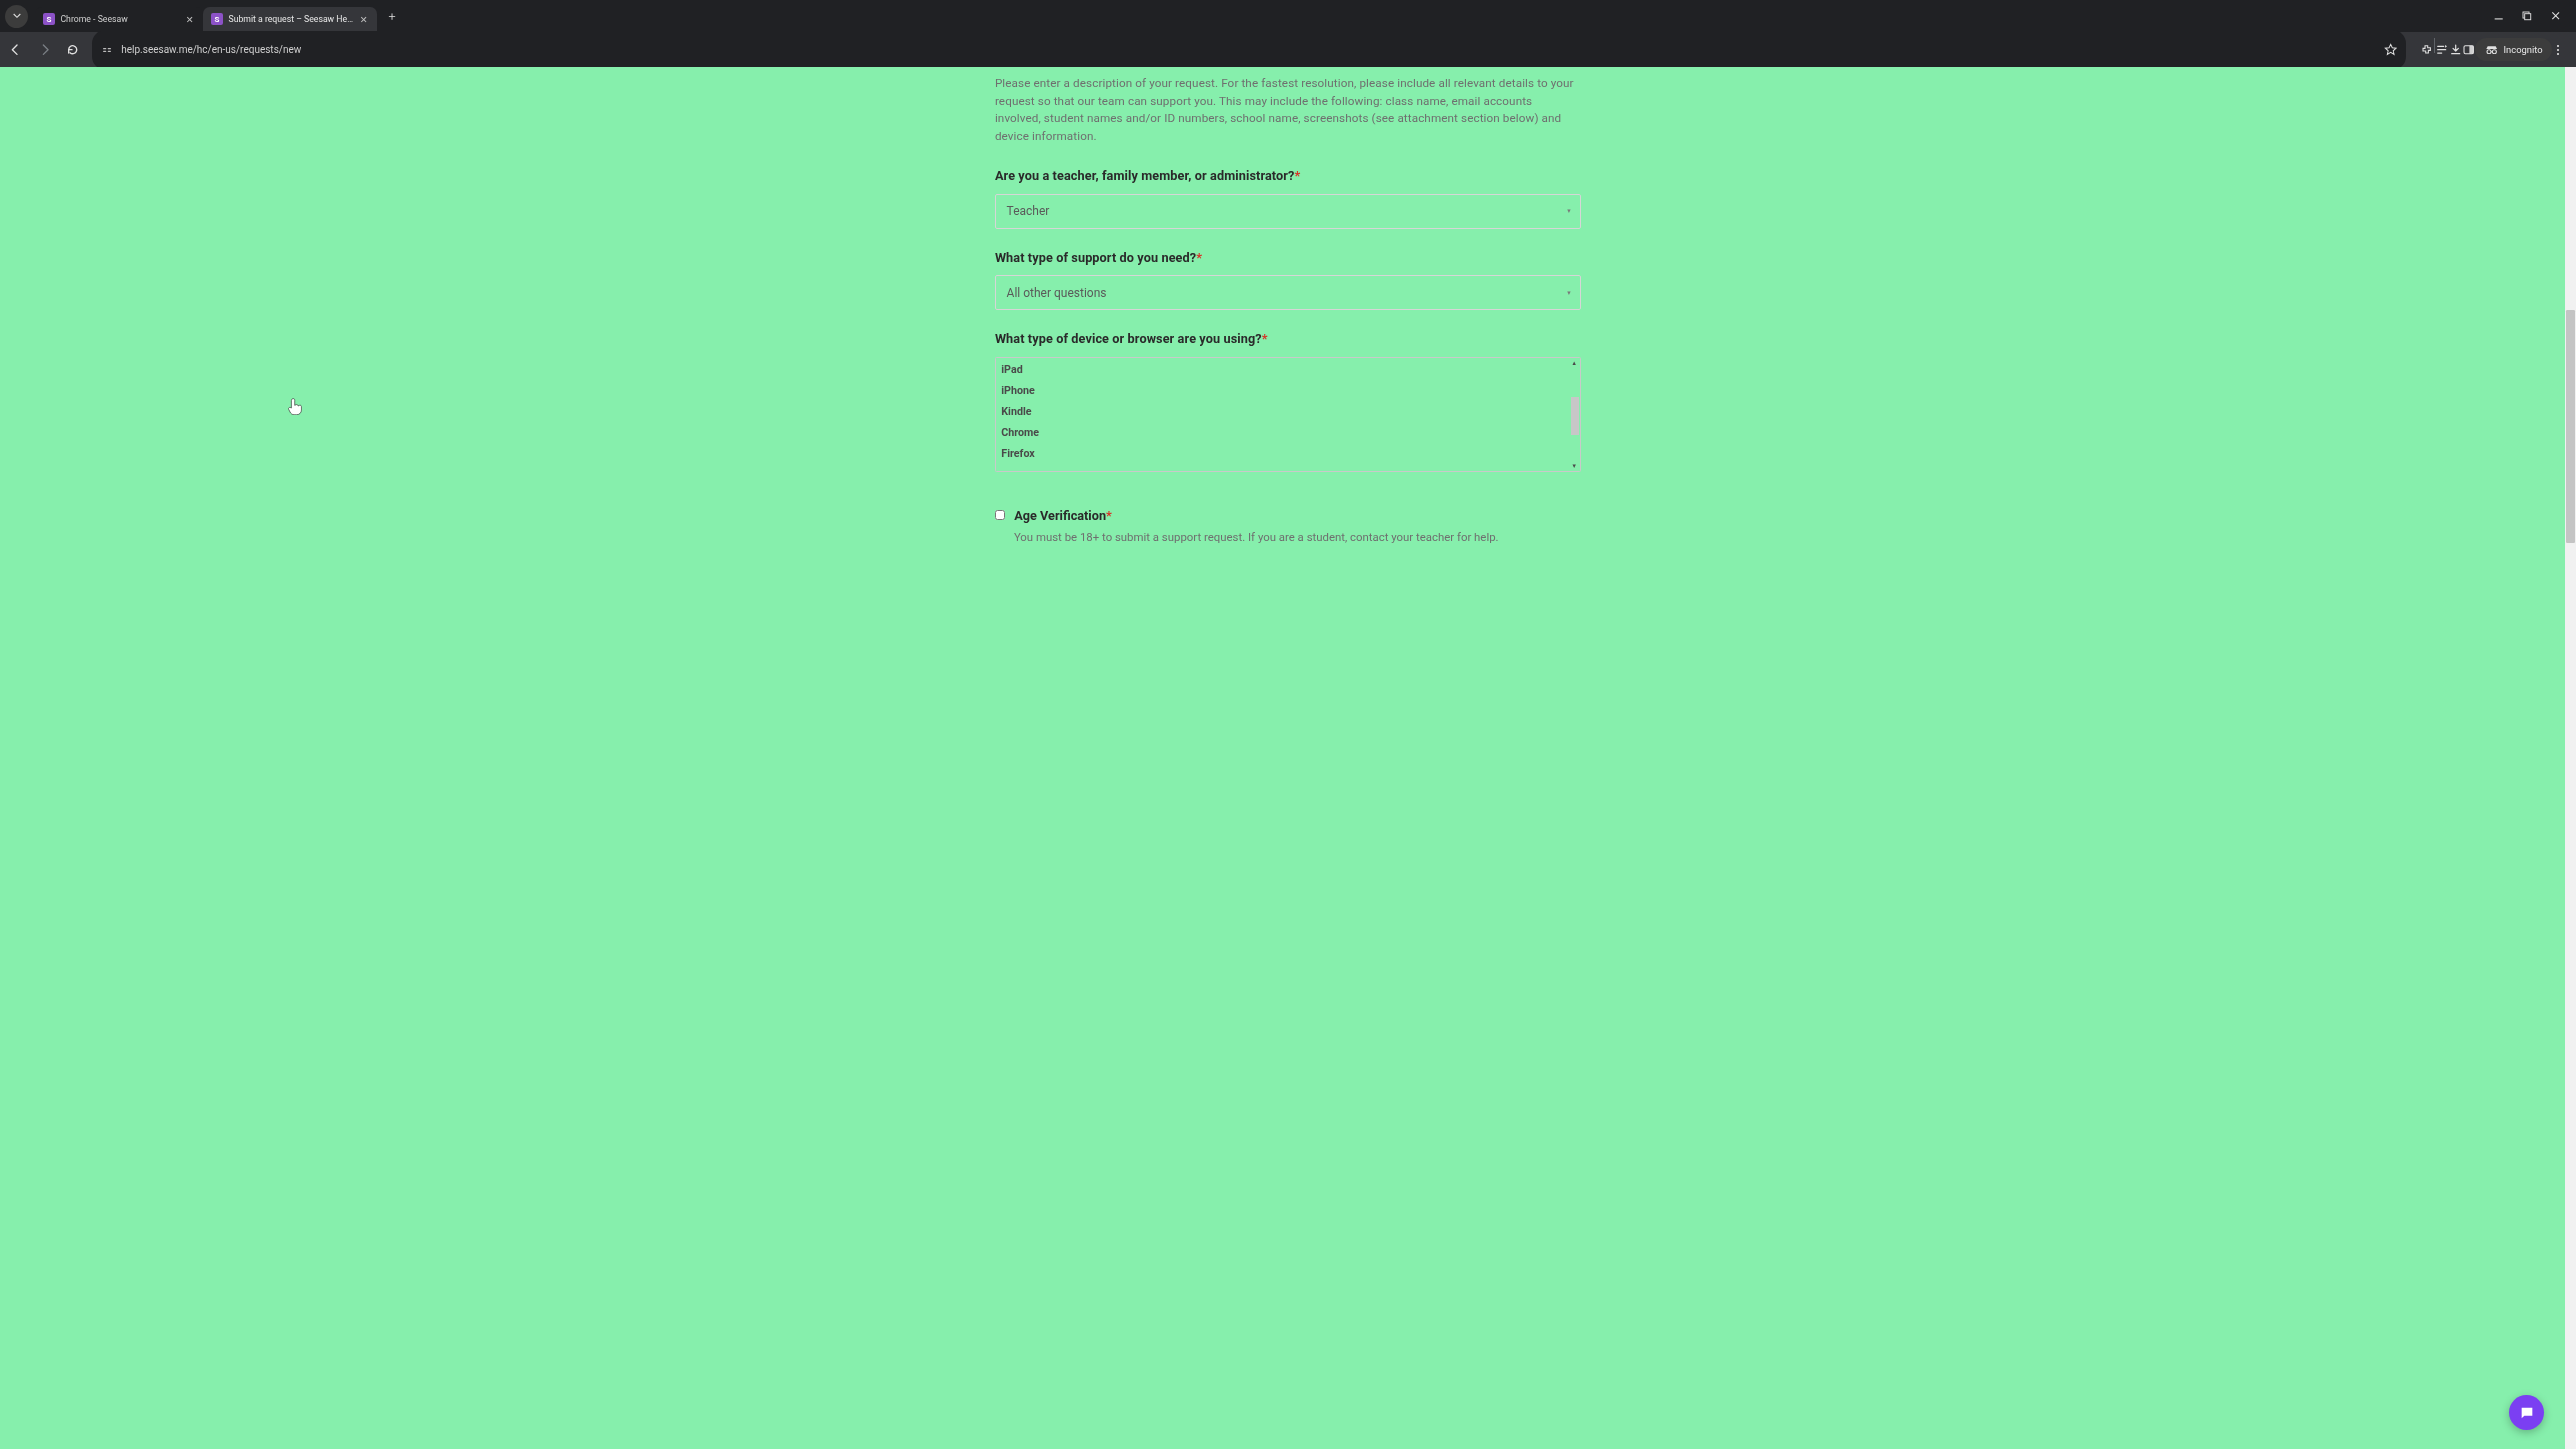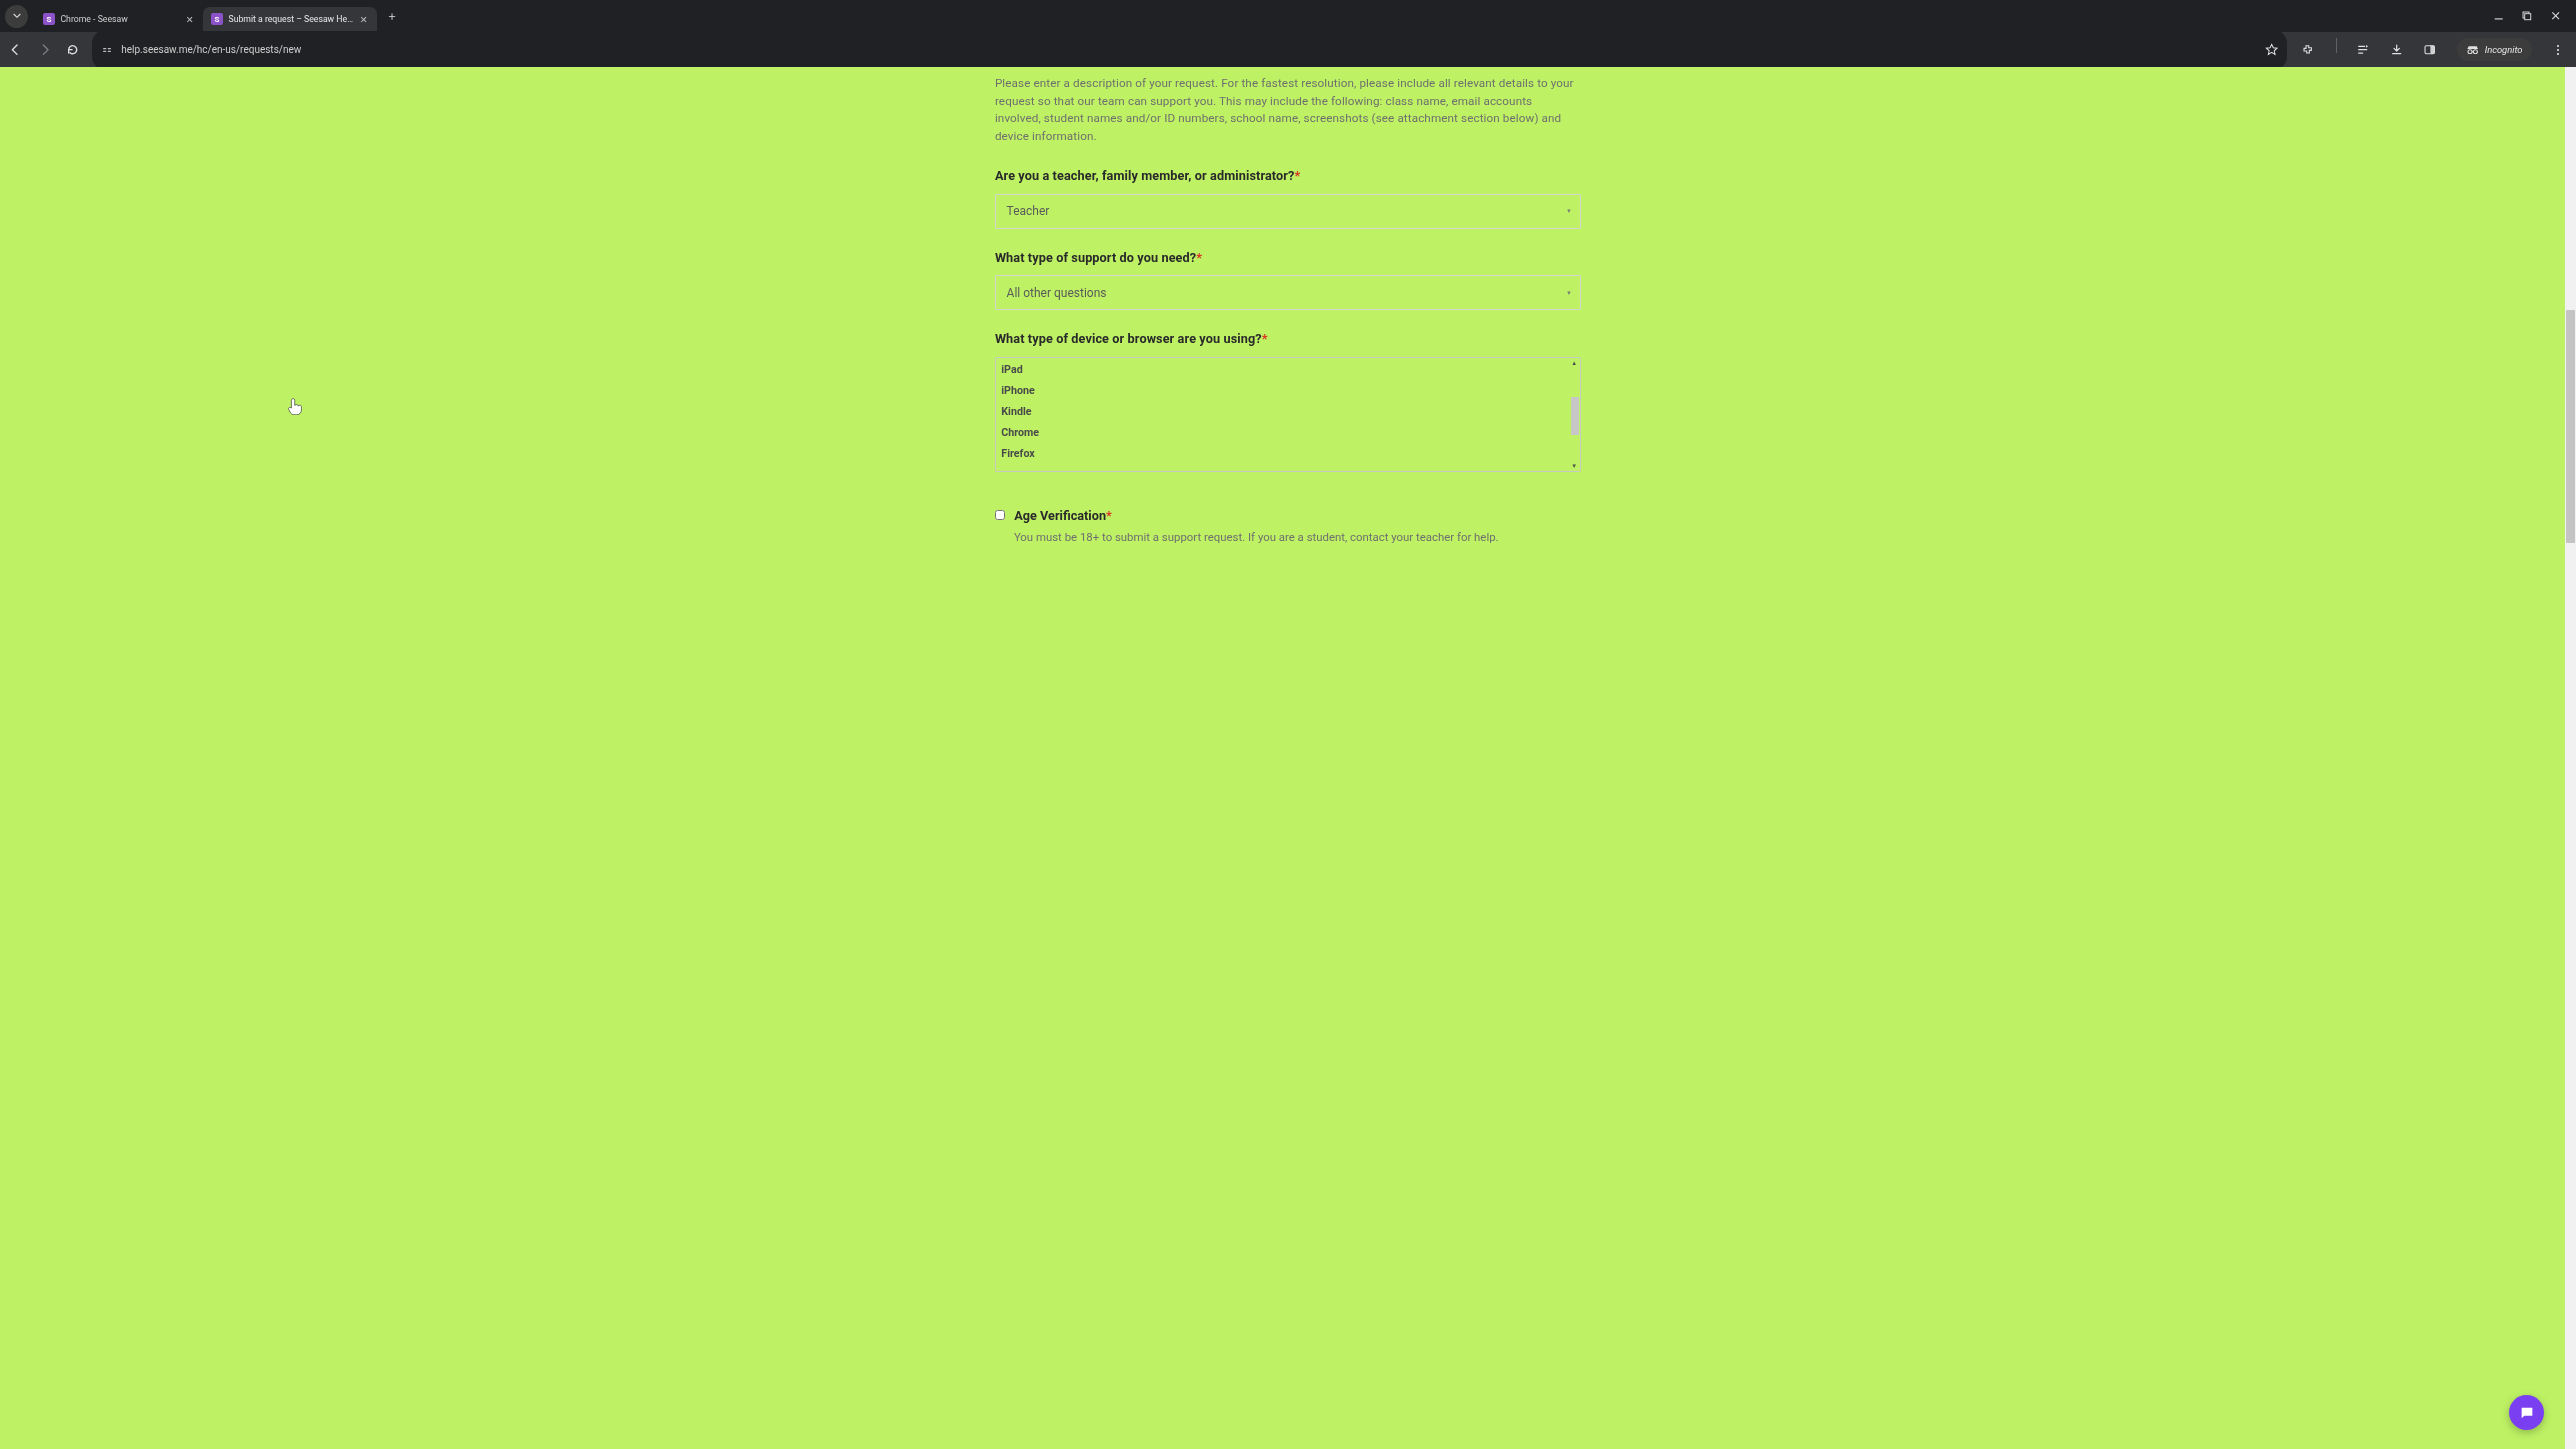--- a/index.html
+++ b/index.html
@@ -18,26 +18,26 @@
   .tab-close { width: 10.7px; height: 10.7px; display: flex; align-items: center; justify-content: center; color: #bdbdbd; font-size: 9.4px; }
   .new-tab { width: 19px; height: 19px; display: flex; align-items: center; justify-content: center; color: #e0e0e0; font-size: 12px; margin-left: 5.4px; }
   .window-controls { margin-left: auto; display: flex; gap: 19px; color: #e0e0e0; padding-right: 10.7px; align-items: center; }
   .window-controls span { font-size: 9.4px; }
 
   .toolbar { height: 35px; background: #35363a; display: flex; align-items: center; padding: 0 6.7px; gap: 9.4px; }
   .nav-btn { width: 19px; height: 19px; display: flex; align-items: center; justify-content: center; color: #9aa0a6; }
   .nav-btn.enabled { color: #e0e0e0; }
   .url-bar { flex: 1; height: 40px; background: #202124; border-radius: 13.4px; display: flex; align-items: center; padding: 0 9.4px; gap: 8px; color: #e0e0e0; font-size: 10px; }
   .url-text { flex: 1; color: #cfcfcf; }
-  .toolbar-right { display: flex; gap: 20px; color: #e0e0e0; padding: 0 5.4px; font-style: italic; }
+  .toolbar-right { display: flex; gap: 0; color: #e0e0e0; padding: 0 5.4px; }
   .incognito-badge { background: #3c3c3c; border-radius: 12px; height: 23px; display: flex; align-items: center; padding: 0 9.4px; gap: 5.4px; color: #e8e8e8; font-size: 9.4px; }
   .divider-v { width: 0.7px; height: 14.8px; background: #5f6368; }
 
   
-  .page-viewport { flex: 1; background: #bef264; position: relative; overflow: hidden; }
+  .page-viewport { flex: 1; background: #86efac; position: relative; overflow: hidden; }
   .page-content { max-width: 597px; margin: 0 auto; padding: 8px 5.4px 81px 5.4px; }
 
   .help-text { color: #6f6f6f; font-size: 11.7px; line-height: 1.5; margin-bottom: 23px; letter-spacing: 0.1px; }
 
   .field { margin-bottom: 21px; }
   .field-label { font-size: 12.7px; font-weight: 700; color: #2a2a2a; margin-bottom: 10.7px; letter-spacing: 0.1px; }
   .req { color: #d93025; font-weight: 700; }
 
   .select-closed { border: 0.7px solid #d6d6d6; border-radius: 2px; padding: 9.4px 10.7px; font-size: 12px; color: #5a5a5a; position: relative; cursor: pointer; }
   .select-closed::after { content: "▾"; position: absolute; right: 9.4px; top: 50%; transform: translateY(-50%); color: #7a7a7a; font-size: 6.7px; }

